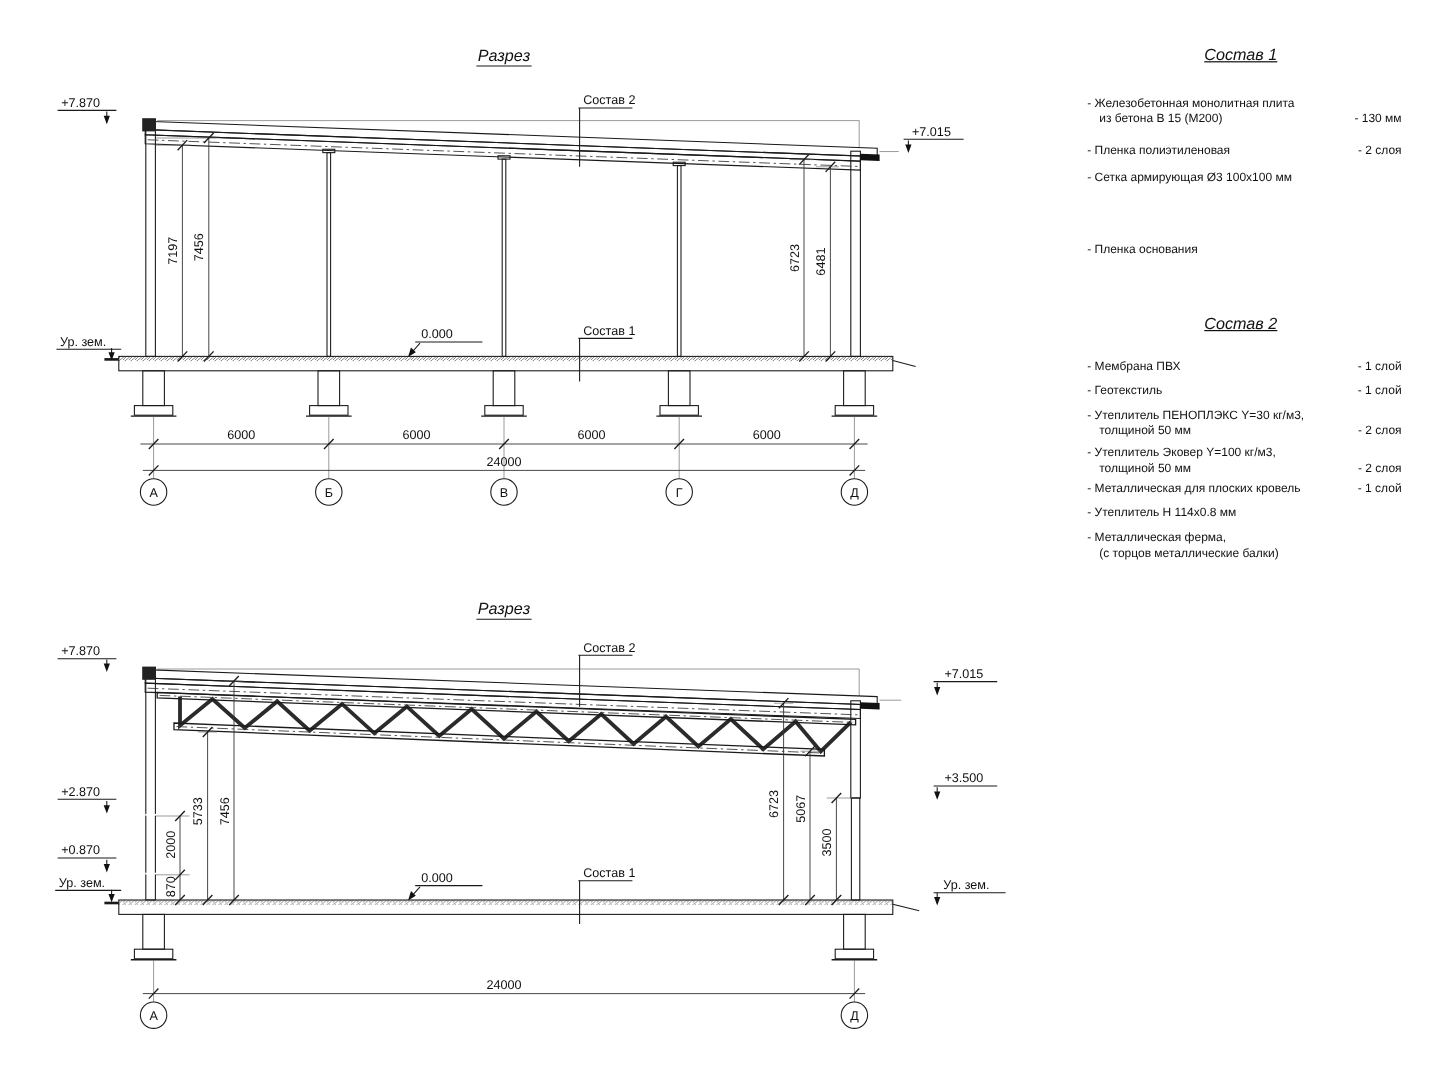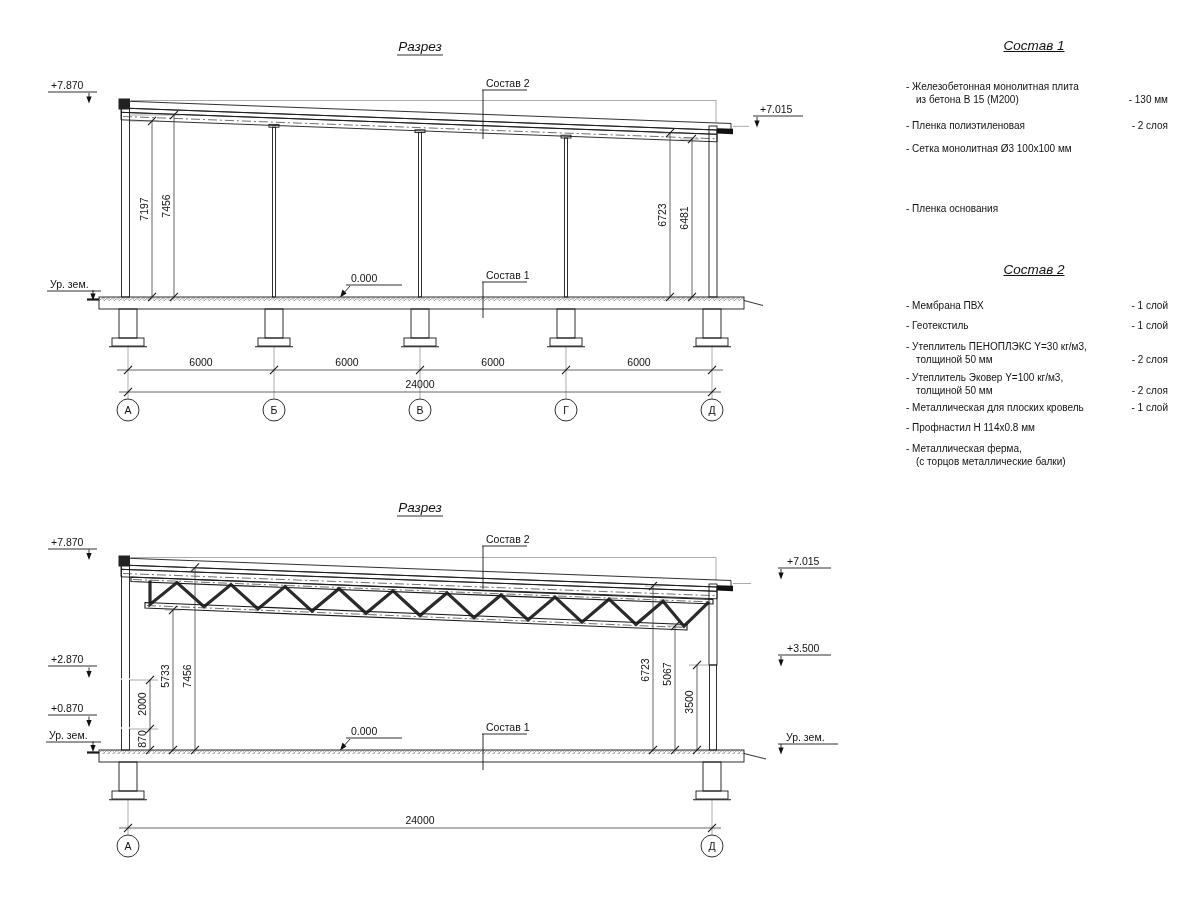--- a/index.html
+++ b/index.html
@@ -348,21 +348,21 @@
     <div class="p-item" style="top:80px">
       <span class="li-name">- Железобетонная монолитная плита
 из бетона В 15 (М200)</span>
       <span class="li-val">- 130 мм</span>
     </div>
     <div class="p-item" style="top:119px">
       <span class="li-name">- Пленка полиэтиленовая</span>
       <span class="li-val">- 2 слоя</span>
     </div>
     <div class="p-item" style="top:142px">
-      <span class="li-name">- Сетка монолитная Ø3 100х100 мм</span>
+      <span class="li-name">- Сетка армирующая Ø3 100х100 мм</span>
       <span class="li-val"></span>
     </div>
     <div class="p-item" style="top:202px">
       <span class="li-name">- Пленка основания</span>
       <span class="li-val"></span>
     </div>
 
     <div class="p-title" style="top:262px">Состав 2</div>
     <div class="p-item" style="top:299px">
       <span class="li-name">- Мембрана ПВХ</span>
@@ -380,21 +380,21 @@
     <div class="p-item" style="top:371px">
       <span class="li-name">- Утеплитель Эковер Y=100 кг/м3,
 толщиной 50 мм</span>
       <span class="li-val">- 2 слоя</span>
     </div>
     <div class="p-item" style="top:401px">
       <span class="li-name">- Металлическая для плоских кровель</span>
       <span class="li-val">- 1 слой</span>
     </div>
     <div class="p-item" style="top:421px">
-      <span class="li-name">- Профнастил Н 114х0.8 мм</span>
+      <span class="li-name">- Утеплитель Н 114х0.8 мм</span>
       <span class="li-val"></span>
     </div>
     <div class="p-item" style="top:442px">
       <span class="li-name">- Металлическая ферма,
 (с торцов металлические балки)</span>
       <span class="li-val"></span>
     </div>
   </div>
 </div>
 

